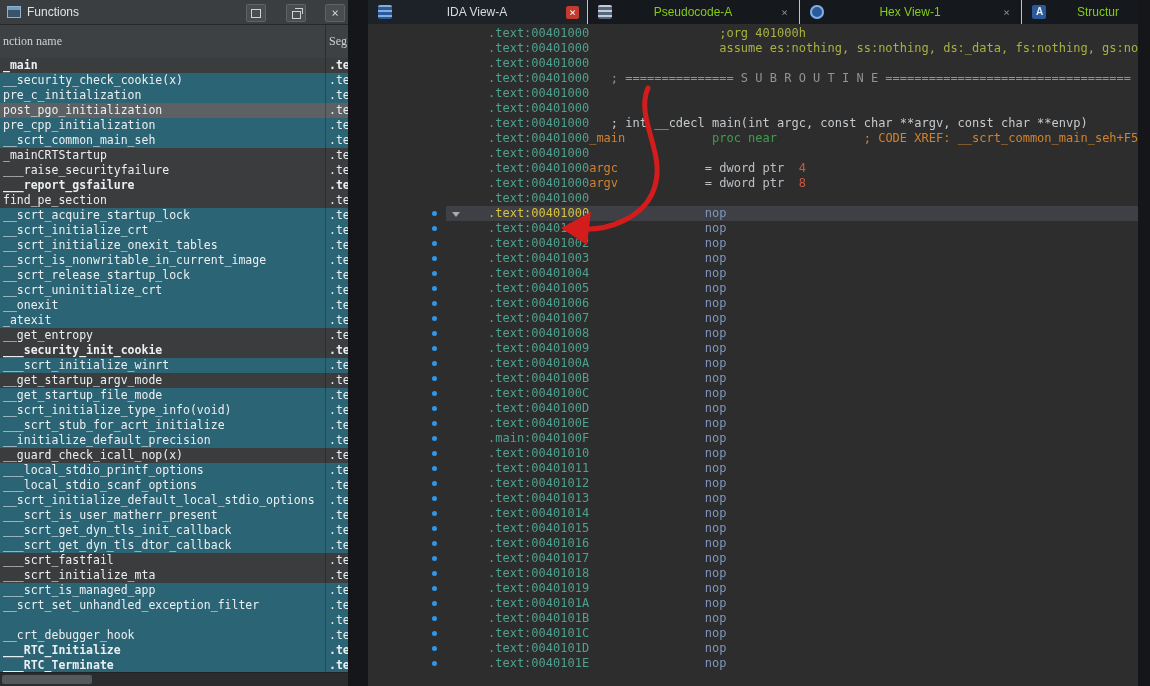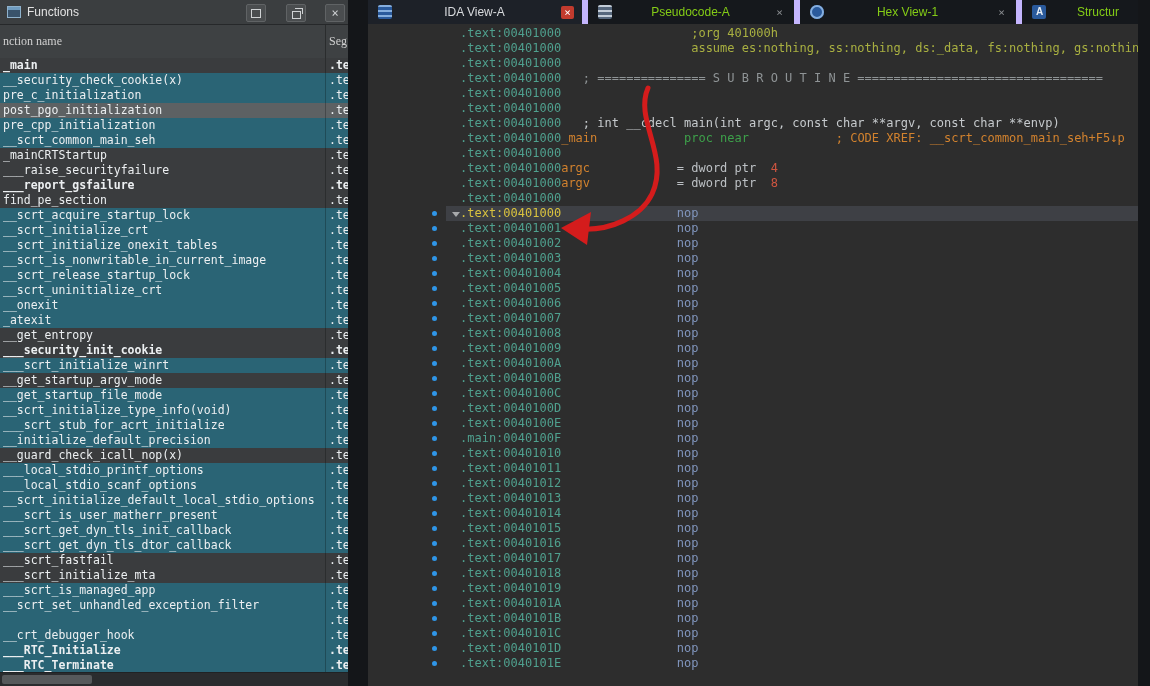--- a/index.html
+++ b/index.html
@@ -40,21 +40,21 @@
 
   .hscroll{position:absolute;left:0;bottom:0;width:348px;height:13px;background:#2a2c2e;
            border-top:1px solid #202224;}
   .hscroll-thumb{position:absolute;left:2px;top:2px;width:90px;height:9px;background:#56595b;border-radius:2px;}
 
   .splitter{position:absolute;left:348px;top:0;width:20px;height:686px;background:#141619;}
 
   
   .right-panel{position:absolute;left:368px;top:0;width:782px;height:686px;background:#2d2d2d;overflow:hidden;}
   .tab-bar{height:24px;background:#15181c;display:flex;}
-  .tab{box-sizing:border-box;display:flex;align-items:center;border-right:6px solid #c4b5fd;overflow:hidden;}
+  .tab{box-sizing:border-box;display:flex;align-items:center;border-right:1px solid #c4b5fd;overflow:hidden;}
   .tab:nth-child(1){width:220px}.tab:nth-child(2){width:212px}.tab:nth-child(3){width:222px}
   .tab:nth-child(4){width:128px;border-right:none}
   .tab.active{background:#1d2128;}
   .tab-icon{width:14px;height:14px;margin-left:10px;border-radius:2px;flex:none;position:relative;}
   .ida-view-icon{background:repeating-linear-gradient(180deg,#85aede 0 2px,#2a5a9c 2px 5px);}
   .pseudocode-icon{background:repeating-linear-gradient(180deg,#c3cdd8 0 2px,#56677c 2px 5px);}
   .hex-view-icon{background:#2a5a9c;border-radius:50%;box-shadow:inset 0 0 0 2px #85aede;}
   .structures-icon{background:#2a5a9c;}
   .structures-icon::after{content:"A";position:absolute;left:4px;top:0px;color:#e8eef5;
         font:bold 10px/14px "Liberation Sans",sans-serif;}
@@ -62,21 +62,21 @@
              color:#84cc16;white-space:nowrap;}
   .tab.active .tab-label{color:#d8dadd;}
   .tab-close{width:13px;height:13px;margin:0 8px 0 4px;flex:none;display:flex;align-items:center;
              justify-content:center;font-size:11px;line-height:1;border-radius:2px;}
   .tab-close.red{background:#c23b2e;color:#fff;}
   .tab-close.gray{color:#8a8d90;}
 
   
   .disasm{position:absolute;left:0;top:24px;width:782px;height:662px;padding-top:2px;box-sizing:border-box;}
   .dline{position:relative;height:15px;line-height:15px;font-size:12px;white-space:pre;
-         padding-left:92px;color:#c0c0c0;}
+         padding-left:120px;color:#c0c0c0;}
   .dline.hl{background:linear-gradient(to right,transparent 0 78px,#3e4045 78px);}
   .addr{color:#4fa08e;}
   .dline.hl .addr{color:#d9c23f;}
   .dot{position:absolute;left:64px;top:5px;width:5px;height:5px;border-radius:50%;background:#2f96e8;}
   .chev{position:absolute;left:84px;top:6px;width:0;height:0;border-left:4px solid transparent;
         border-right:4px solid transparent;border-top:5px solid #a8aaac;}
   .tk-cmt{color:#a9b041}
   .tk-ban{color:#8f9496}
   .tk-proto{color:#c6cacd}
   .tk-lbl{color:#d2822e}

